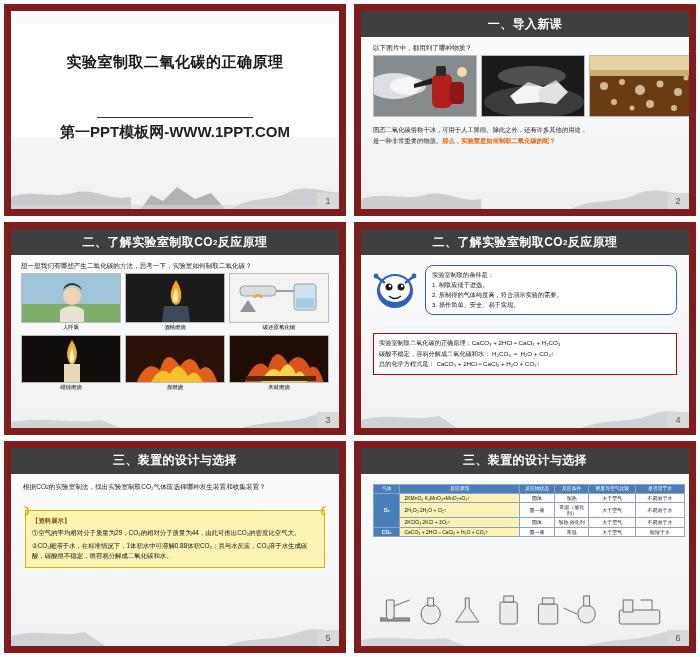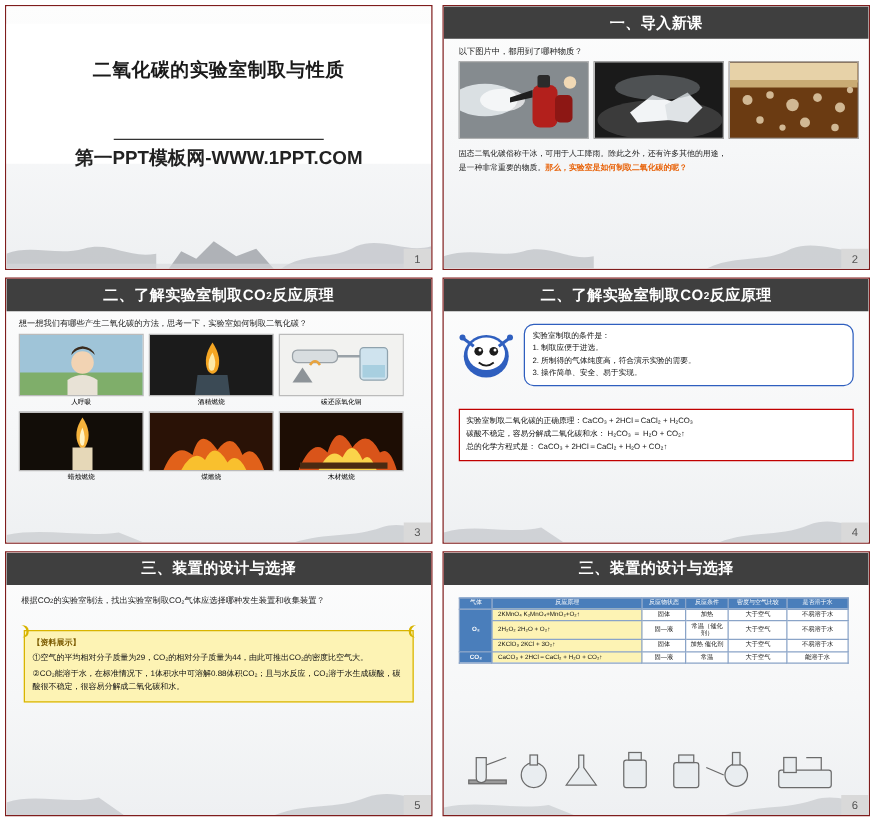--- a/index.html
+++ b/index.html
@@ -14,21 +14,21 @@
     display: grid;
     grid-template-columns: 1fr 1fr;
     grid-template-rows: 1fr 1fr 1fr;
     gap: 6px 8px;
     padding: 4px 4px;
     background: #ffffff;
   }
   .slide {
     position: relative;
     background: #ffffff;
-    border: 1px solid #7f1d1d;
+    border: 7px solid #7f1d1d;
     overflow: hidden;
   }
   .slide-inner {
     position: absolute;
     inset: 0;
     background: linear-gradient(#fdfdfd 0%, #f6f7f8 55%, #eef0f2 100%);
     overflow: hidden;
   }
   
   .mountains {
@@ -198,21 +198,21 @@
   }
 </style>
 </head>
 <body>
 
 <div class="grid">
 
   <div class="slide">
     <div class="slide-inner">
       <div class="cover-band"></div>
-      <div class="cover-title">二氧化碳的实验室制取与性质</div>
+      <div class="cover-title">实验室制取二氧化碳的正确原理</div>
       <div class="cover-rule"></div>
       <div class="cover-sub">第一PPT模板网-WWW.1PPT.COM</div>
 
       <svg class="mountains" viewBox="0 0 340 34" preserveAspectRatio="none">
         <path d="M0,34 L0,22 C20,14 40,24 62,18 C84,12 96,26 120,22 L120,34 Z" fill="#b9bcc0" opacity="0.75"></path>
         <path d="M130,34 L140,20 L152,26 L166,12 L184,24 L200,18 L214,34 Z" fill="#9fa3a8" opacity="0.8"></path>
         <path d="M220,34 C240,20 260,28 280,16 C300,8 320,22 340,16 L340,34 Z" fill="#c3c6ca" opacity="0.8"></path>
         <path d="M0,34 L340,34 L340,30 L0,30 Z" fill="#d7d9dc" opacity="0.6"></path>
       </svg>
       <div class="page-badge">1</div>

